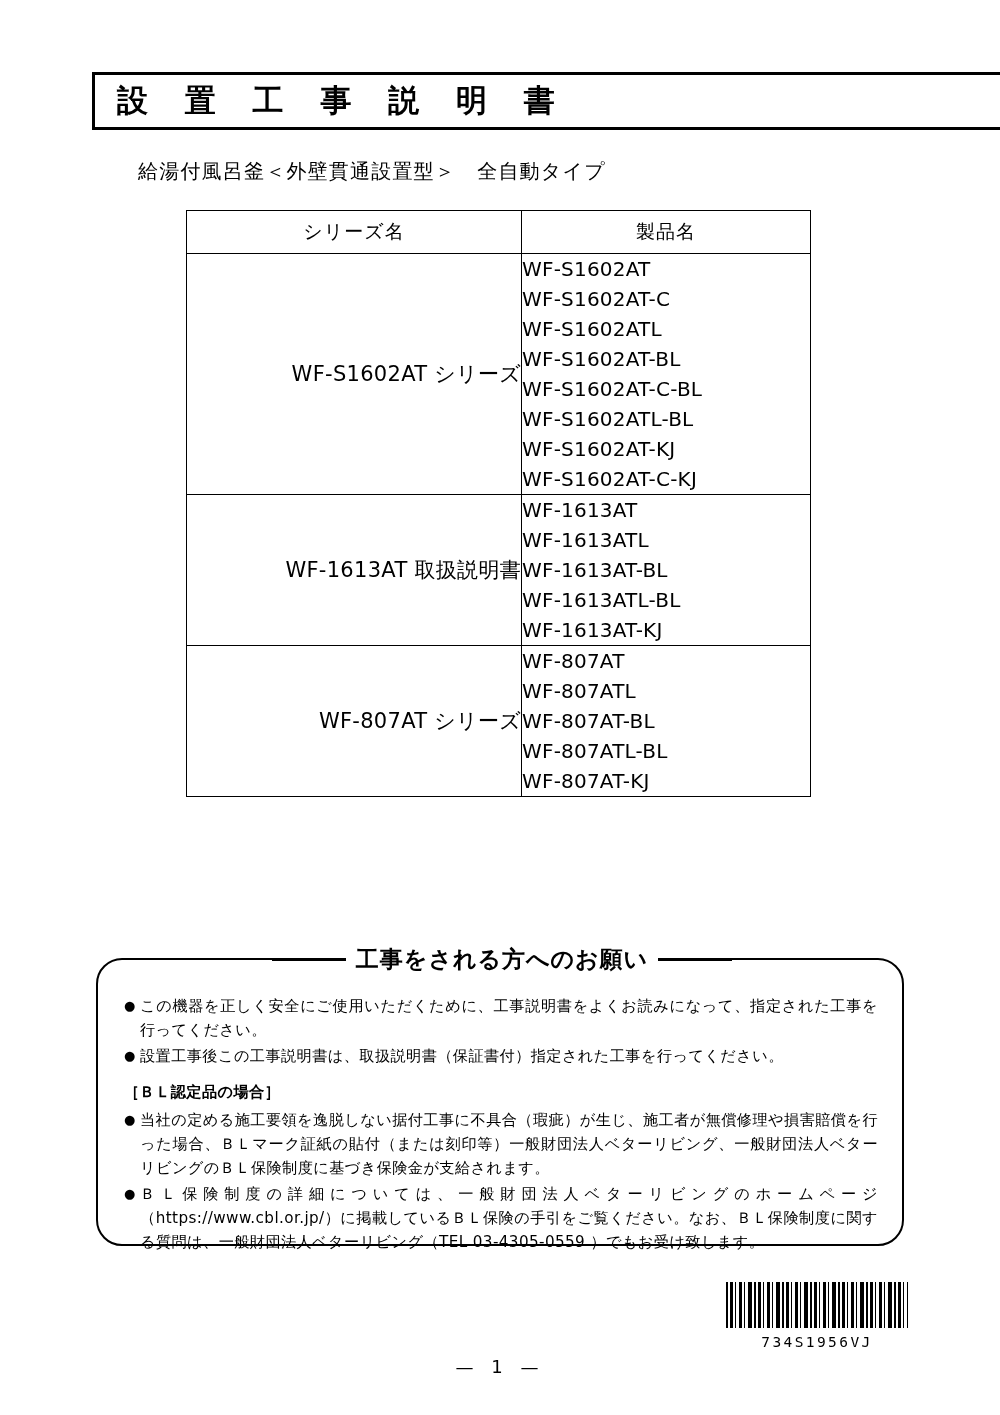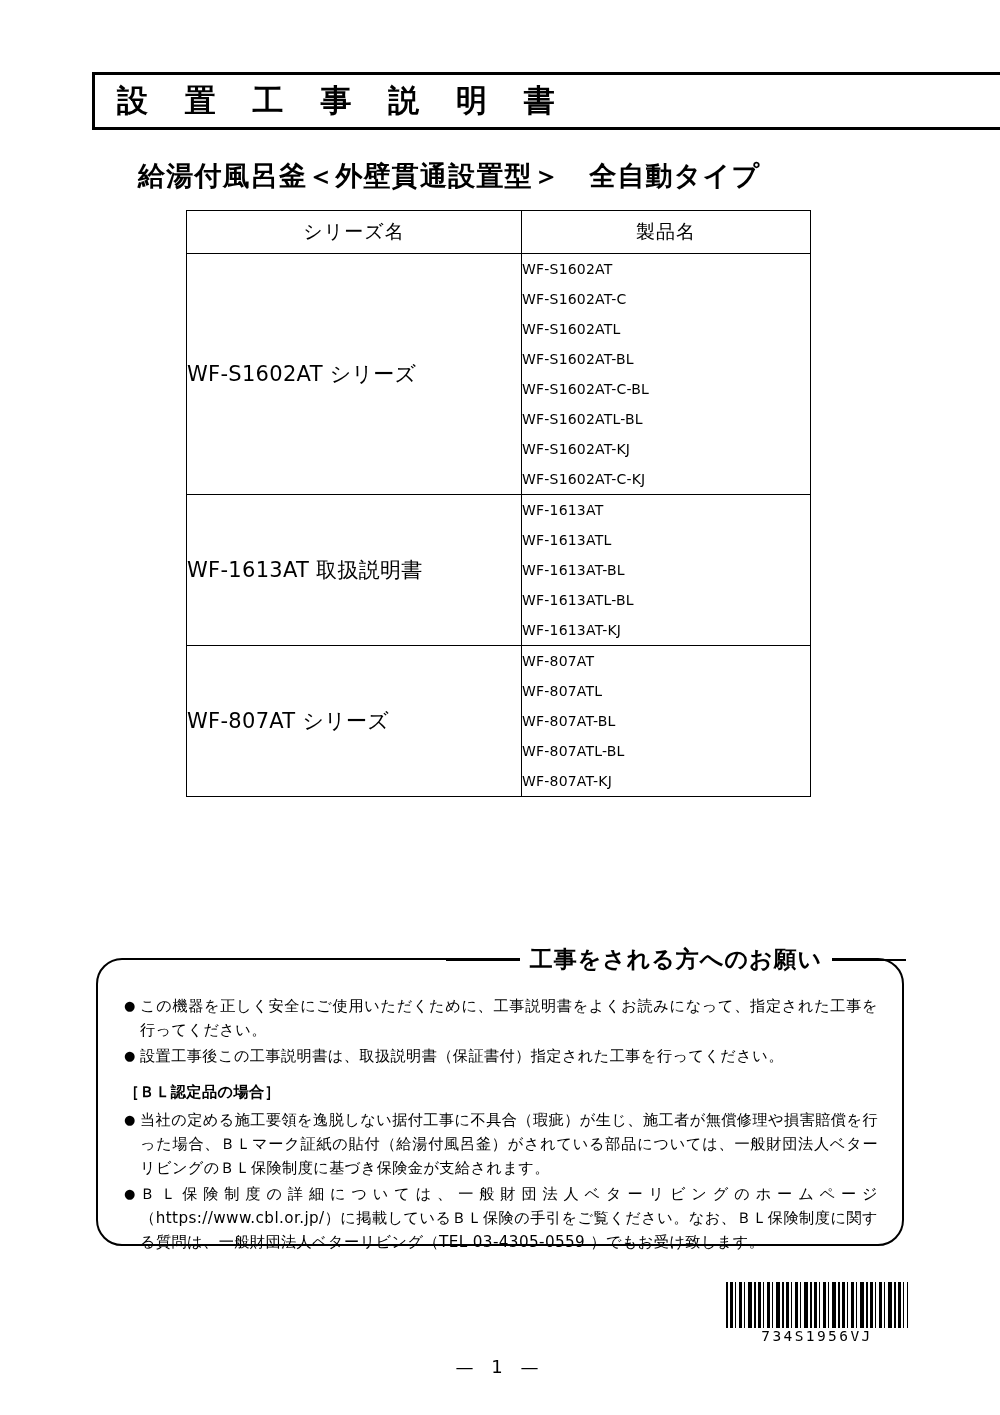--- a/index.html
+++ b/index.html
@@ -52,22 +52,22 @@
     white-space: nowrap;
     padding-right: 4px;
   }
 
   
   .subtitle {
     position: absolute;
     left: 138px;
     top: 158px;
     font-family: "DejaVu Sans", sans-serif;
-    font-size: 27px;
-    font-weight: bold;
+    font-size: 20px;
+    font-weight: normal;
     letter-spacing: 1.2px;
     white-space: nowrap;
   }
 
   
   .product-table {
     position: absolute;
     left: 186px;
     top: 210px;
     width: 622px;
@@ -85,29 +85,29 @@
     font-size: 19px;
     height: 42px;
     letter-spacing: 1px;
   }
   .col-series { width: 334px; }
   .col-models { width: 288px; }
 
   .series-cell {
     font-family: "DejaVu Sans", sans-serif;
     font-size: 21px;
-    text-align: left;
+    text-align: right;
     letter-spacing: 0.3px;
   }
   .models-cell {
     padding: 16px 0 16px 22px;
   }
   .model-line {
     font-family: "DejaVu Sans", sans-serif;
-    font-size: 14px;
+    font-size: 20px;
     line-height: 30px;
     letter-spacing: 0.2px;
     white-space: nowrap;
   }
 
   
   .notice-box {
     position: absolute;
     left: 96px;
     top: 958px;
@@ -117,21 +117,21 @@
     border-radius: 26px;
     box-sizing: border-box;
   }
   .notice-title-wrap {
     position: absolute;
     left: 0;
     top: -16px;
     width: 808px;
     display: flex;
     align-items: center;
-    justify-content: flex-end;
+    justify-content: center;
   }
   .notice-rule {
     height: 2px;
     background: #000;
     width: 74px;
   }
   .notice-title {
     background: #fff;
     padding: 0 10px;
     font-family: "DejaVu Sans", sans-serif;
@@ -184,20 +184,21 @@
     background:
       repeating-linear-gradient(90deg,
         #000 0px, #000 2px, #fff 2px, #fff 4px,
         #000 4px, #000 7px, #fff 7px, #fff 9px,
         #000 9px, #000 10px, #fff 10px, #fff 13px,
         #000 13px, #000 16px, #fff 16px, #fff 18px,
         #000 18px, #000 19px, #fff 19px, #fff 22px,
         #000 22px, #000 26px, #fff 26px, #fff 28px);
   }
   .barcode-number {
+    margin-top: 6px;
     font-family: "DejaVu Sans Mono", monospace;
     font-size: 14.5px;
     letter-spacing: 2.4px;
   }
 
   
   .footer-page {
     position: absolute;
     left: 0;
     top: 1356px;
@@ -277,21 +278,21 @@
       </div>
       <div class="bullet-item">
         <span class="bullet-mark">●</span>
         <span class="bullet-text">設置工事後この工事説明書は、取扱説明書（保証書付）指定された工事を行ってください。</span>
       </div>
 
       <div class="plain-line">［ＢＬ認定品の場合］</div>
 
       <div class="bullet-item">
         <span class="bullet-mark">●</span>
-        <span class="bullet-text">当社の定める施工要領を逸脱しない据付工事に不具合（瑕疵）が生じ、施工者が無償修理や損害賠償を行った場合、ＢＬマーク証紙の貼付（給湯付風呂釜）がされている部品については、一般財団法人ベターリビングのＢＬ保険制度に基づき保険金が支給されます。</span>
+        <span class="bullet-text">当社の定める施工要領を逸脱しない据付工事に不具合（瑕疵）が生じ、施工者が無償修理や損害賠償を行った場合、ＢＬマーク証紙の貼付（または刻印等）一般財団法人ベターリビング、一般財団法人ベターリビングのＢＬ保険制度に基づき保険金が支給されます。</span>
       </div>
       <div class="bullet-item">
         <span class="bullet-mark">●</span>
         <span class="bullet-text">ＢＬ保険制度の詳細については、一般財団法人ベターリビングのホームページ（https://www.cbl.or.jp/）に掲載しているＢＬ保険の手引をご覧ください。なお、ＢＬ保険制度に関する質問は、一般財団法人ベターリビング（TEL 03-4305-0559 ）でもお受け致します。</span>
       </div>
     </div>
   </div>
 
   <div class="barcode-area">
     <div class="barcode"></div>

